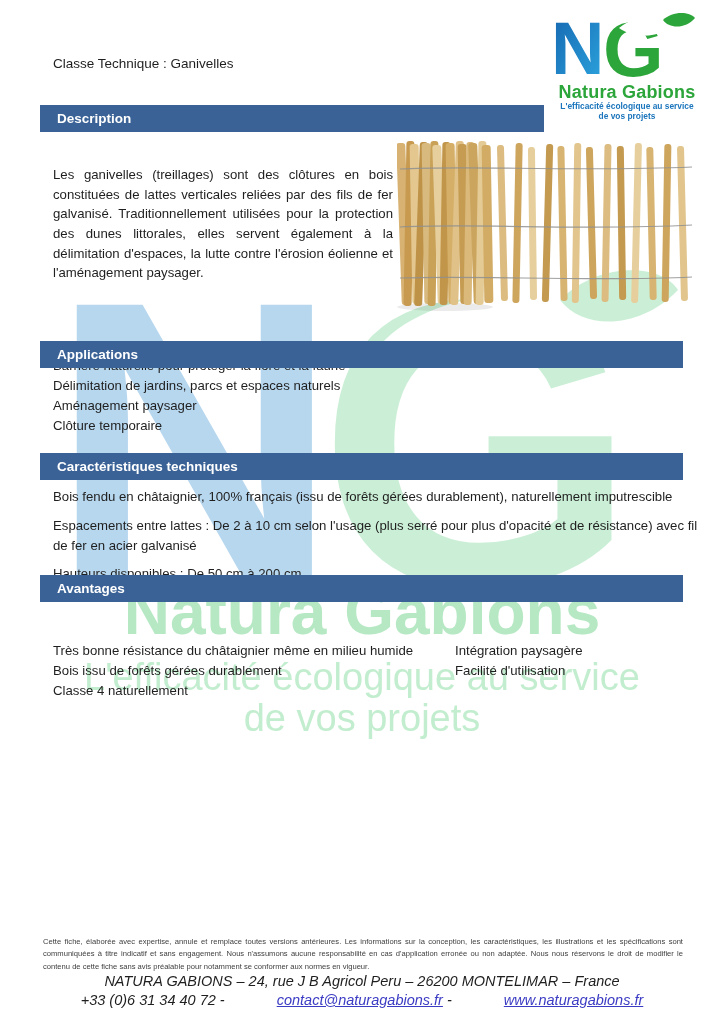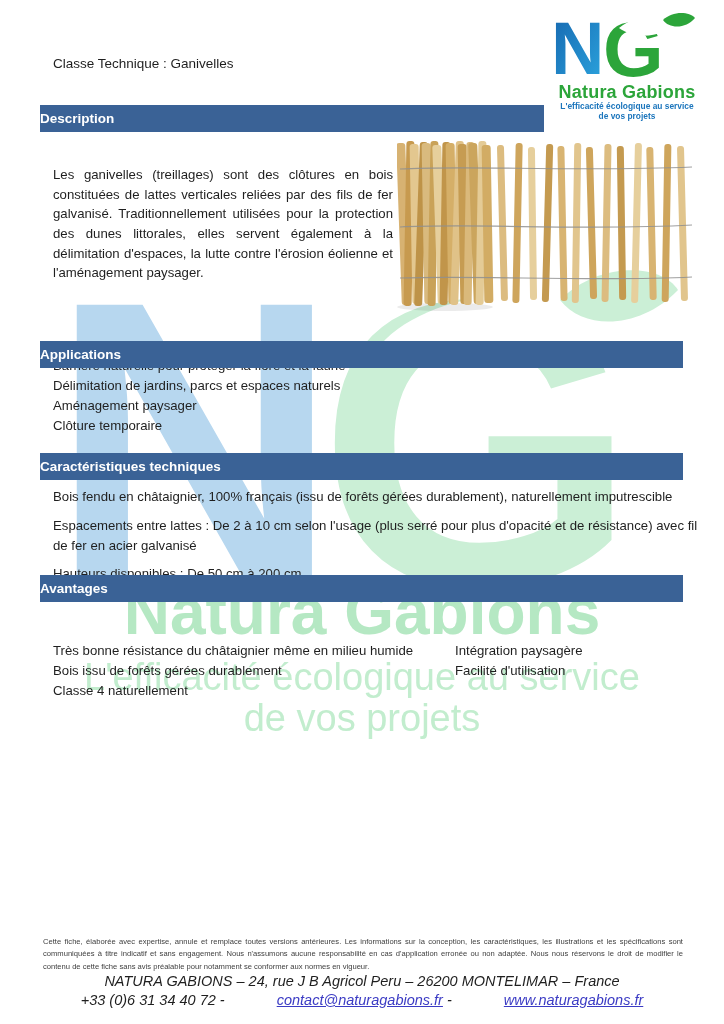--- a/index.html
+++ b/index.html
@@ -10,21 +10,21 @@
   #watermark{position:absolute;left:0;top:0;width:724px;height:1024px;z-index:1;}
   #watermark svg{width:724px;height:1024px;display:block;}
   
   #doc-title{left:53px;top:56px;font-size:13.5px;z-index:3;}
   #logo{left:544px;top:12px;width:166px;text-align:center;z-index:3;}
   #logo-monogram{width:152px;height:74px;display:block;margin:0 auto;}
   #logo-name{color:#2CA53A;font-weight:bold;font-size:18px;line-height:18px;margin-top:-3px;letter-spacing:.2px;}
   #logo-tagline{color:#1B75BC;font-weight:bold;font-size:8.4px;line-height:9.6px;margin-top:1px;}
   
   .bar{position:absolute;left:40px;height:27px;background:#3A6296;color:#ffffff;
-       font-weight:bold;font-size:13.5px;line-height:27px;
+       font-weight:bold;font-size:13.5px;line-height:27px;padding-left:17px;
        box-sizing:border-box;z-index:3;}
   #bar-description{top:105px;width:504px;}
   #bar-applications{top:341px;width:643px;}
   #bar-caracteristiques{top:453px;width:643px;}
   #bar-avantages{top:575px;width:643px;}
   
   .body-text{font-size:13.2px;line-height:19.6px;z-index:2;}
   #description-text{left:53px;top:152px;width:340px;text-align:justify;}
   #fence-photo{left:397px;top:138px;width:298px;height:174px;z-index:2;}
   #applications-list{left:53px;top:356px;width:648px;list-style:none;margin:0;padding:0;line-height:20px;}

